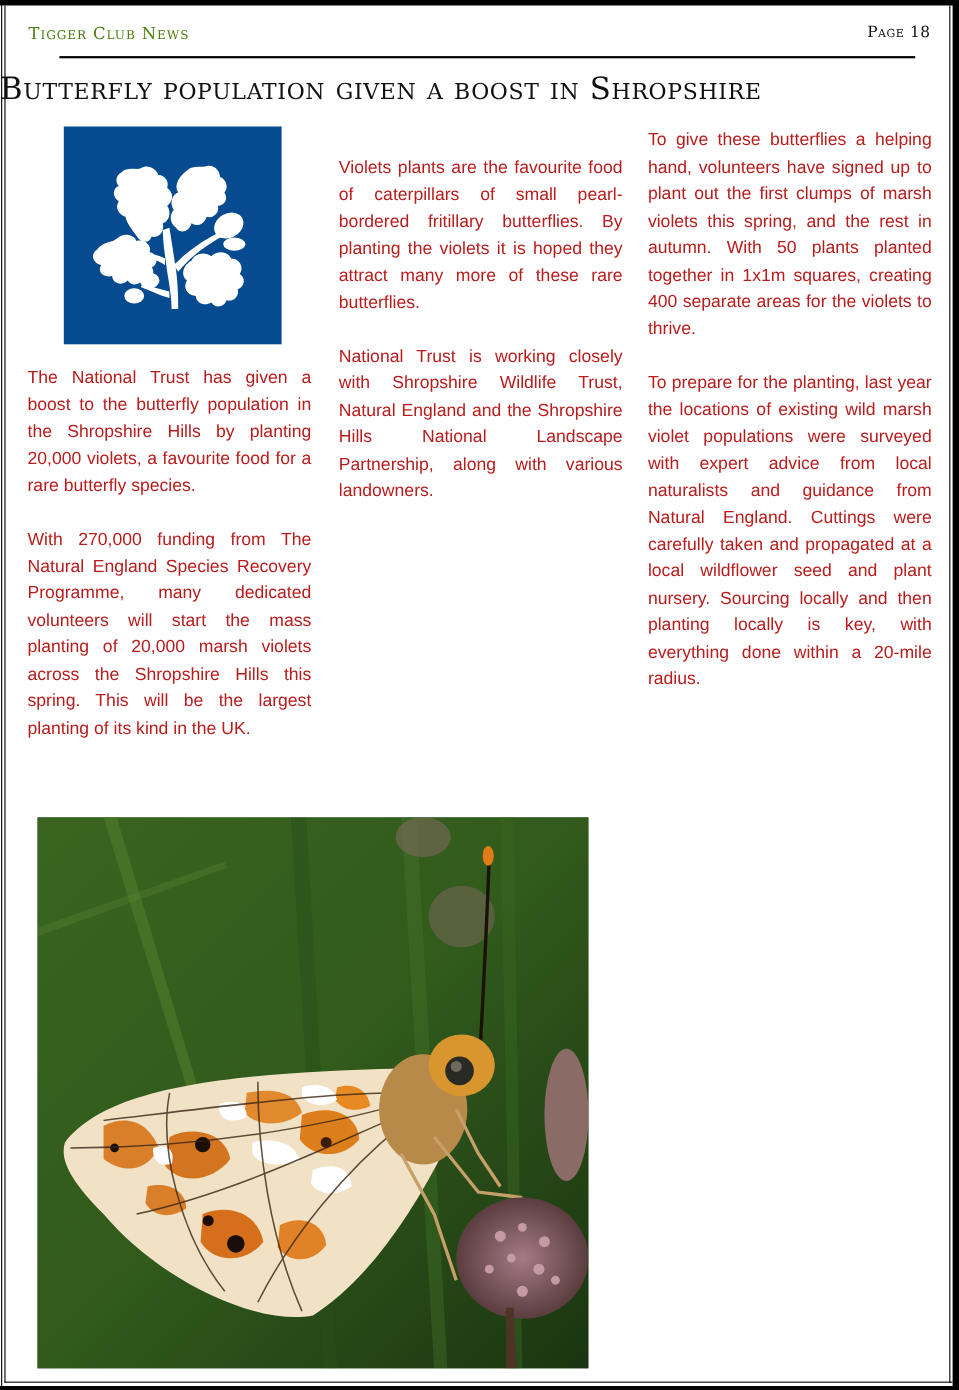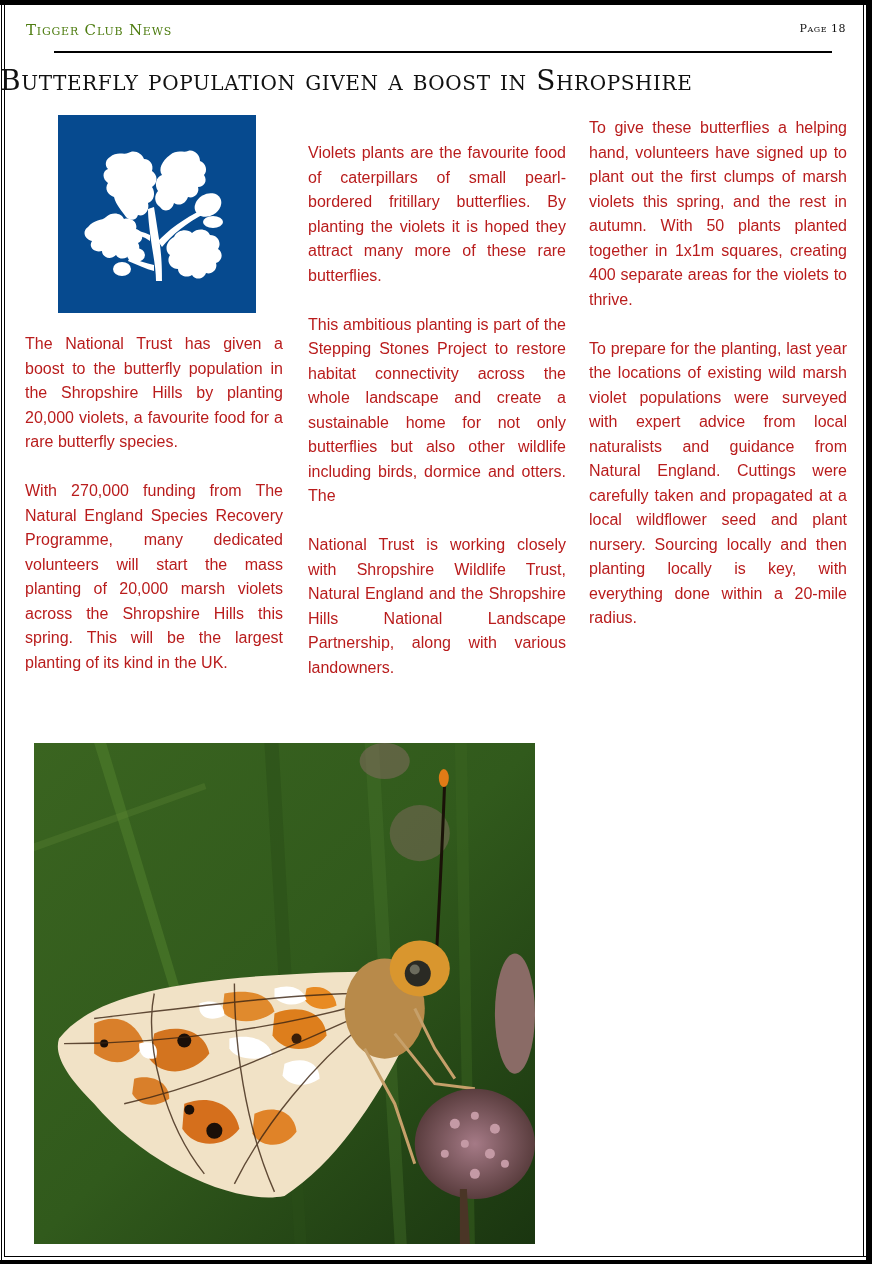--- a/index.html
+++ b/index.html
@@ -18,21 +18,21 @@
   .b-right-thick { position: absolute; left: 866px; top: 0; width: 6px; height: 1264px; background: #000; }
 
   .header-left {
     position: absolute; left: 26px; top: 21px;
     font-family: "DejaVu Serif", "Liberation Serif", serif; font-variant: small-caps;
     font-size: 15px; letter-spacing: 0.8px; color: #4d7c0f;
   }
   .header-right {
     position: absolute; right: 26px; top: 22px;
     font-family: "DejaVu Serif", "Liberation Serif", serif; font-variant: small-caps;
-    font-size: 11px; letter-spacing: 0.5px; color: #111;
+    font-size: 14px; letter-spacing: 0.5px; color: #111;
   }
   .rule { position: absolute; left: 54px; top: 51px; width: 778px; height: 2px; background: #000; }
   .title {
     position: absolute; left: 0; top: 64px; width: 872px; text-align: left;
     font-family: "DejaVu Serif", "Liberation Serif", serif; font-variant: small-caps;
     font-size: 28px; letter-spacing: 0.6px; color: #111;
   }
 
   .col { position: absolute; width: 258px; font-family: "Liberation Sans", "DejaVu Sans", sans-serif;
          font-size: 16px; line-height: 24.5px; text-align: justify; color: #b91c1c; }
@@ -96,21 +96,20 @@
   </svg>
 </div>
 
 <div class="col col1">
   <p>The National Trust has given a boost to the butterfly population in the Shropshire Hills by planting 20,000 violets, a favourite food for a rare butterfly species.</p>
   <p>With 270,000 funding from The Natural England Species Recovery Programme, many dedicated volunteers will start the mass planting of 20,000 marsh violets across the Shropshire Hills this spring. This will be the largest planting of its kind in the UK.</p>
 </div>
 
 <div class="col col2">
   <p>Violets plants are the favourite food of caterpillars of small pearl-bordered fritillary butterflies. By planting the violets it is hoped they attract many more of these rare butterflies.</p>
-  <p>This ambitious planting is part of the Stepping Stones Project to restore habitat connectivity across the whole landscape and create a sustainable home for not only butterflies but also other wildlife including birds, dormice and otters. The</p>
   <p>National Trust is working closely with Shropshire Wildlife Trust, Natural England and the Shropshire Hills National Landscape Partnership, along with various landowners.</p>
 </div>
 
 <div class="col col3">
   <p>To give these butterflies a helping hand, volunteers have signed up to plant out the first clumps of marsh violets this spring, and the rest in autumn. With 50 plants planted together in 1x1m squares, creating 400 separate areas for the violets to thrive.</p>
   <p>To prepare for the planting, last year the locations of existing wild marsh violet populations were surveyed with expert advice from local naturalists and guidance from Natural England. Cuttings were carefully taken and propagated at a local wildflower seed and plant nursery. Sourcing locally and then planting locally is key, with everything done within a 20-mile radius.</p>
 </div>
 
 <div class="photo" title="Small pearl-bordered fritillary butterfly resting on a flower head">
   <svg viewBox="0 0 500 500" preserveAspectRatio="none">

